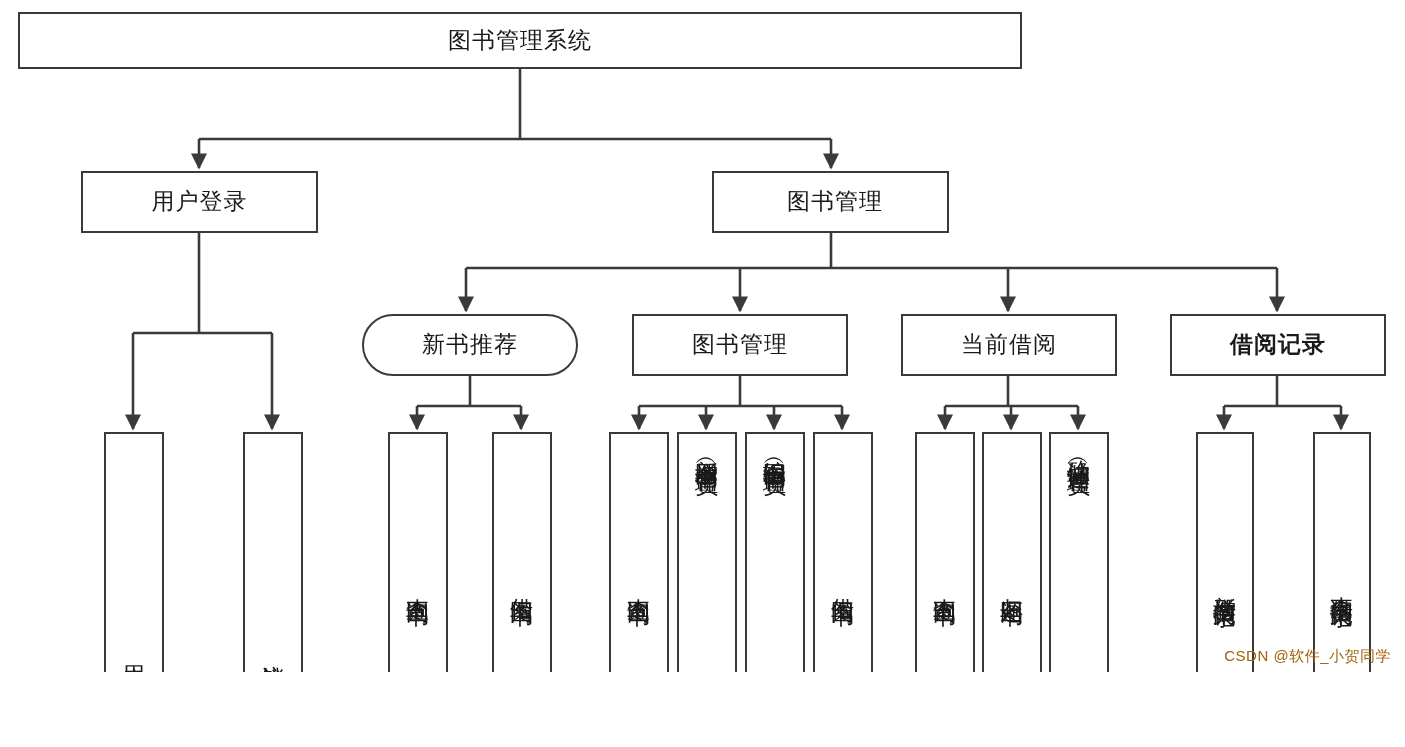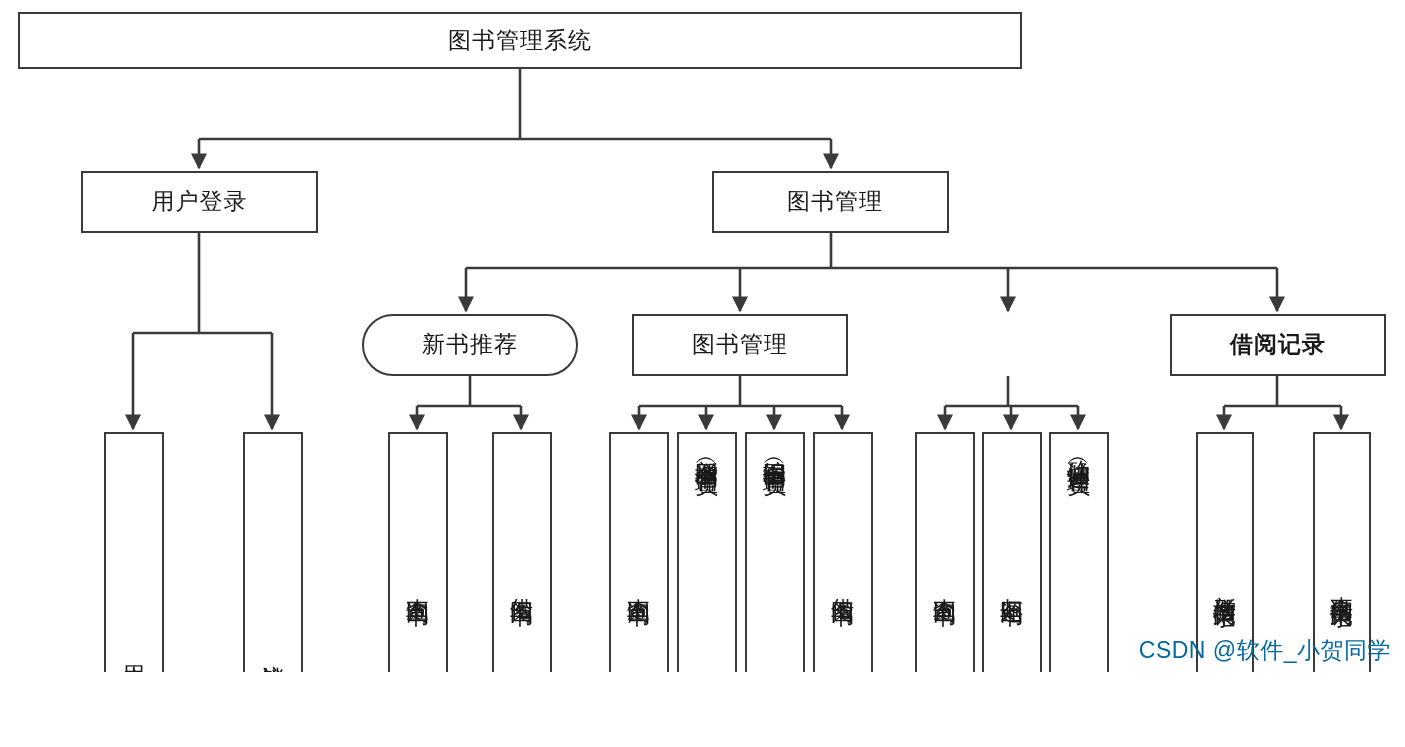--- a/index.html
+++ b/index.html
@@ -54,22 +54,22 @@
     justify-content:flex-start;
     padding-top:8px;
   }
   .node.vert.anchor-mid{
     justify-content:center;
   }
   #watermark{
     position:absolute;
     right:14px;
     bottom:6px;
-    font-size:23px;
-    color:#0369a1;
+    font-size:15px;
+    color:#a16207;
     letter-spacing:0.5px;
     white-space:nowrap;
     user-select:none;
   }
 </style>
 </head>
 <body>
 
 <div id="canvas">
 
@@ -127,20 +127,21 @@
   <div class="node horiz" style="left:18px; top:12px; width:1004px; height:57px;">图书管理系统</div>
 
   <div class="node horiz" style="left:81px; top:171px; width:237px; height:62px;">用户登录</div>
 
   <div class="node horiz" style="left:712px; top:171px; width:237px; height:62px;padding-left:9px;">图书管理</div>
 
   <div class="node horiz" style="left:362px; top:314px; width:216px; height:62px;border-radius:31px;">新书推荐</div>
 
   <div class="node horiz" style="left:632px; top:314px; width:216px; height:62px;">图书管理</div>
 
+  <div class="node horiz" style="left:901px; top:314px; width:216px; height:62px;">当前借阅</div>
 
   <div class="node horiz" style="left:1170px; top:314px; width:216px; height:62px;font-weight:bold;">借阅记录</div>
 
   <div class="node vert anchor-bottom" style="left:104px; top:432px; width:60px; height:303px;">用户登录</div>
 
   <div class="node vert anchor-bottom" style="left:243px; top:432px; width:60px; height:303px;">注销登录</div>
 
   <div class="node vert anchor-mid" style="left:388px; top:432px; width:60px; height:303px;">查询图书</div>
 
   <div class="node vert anchor-mid" style="left:492px; top:432px; width:60px; height:303px;">借阅图书</div>

